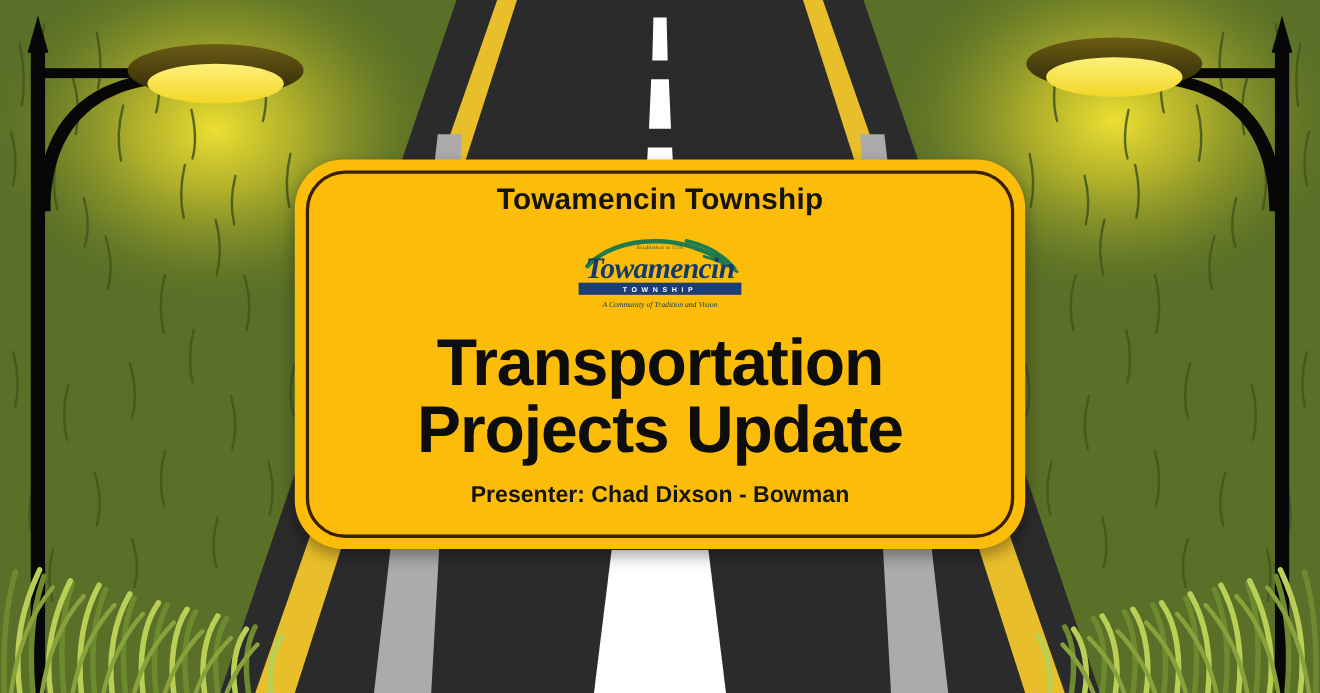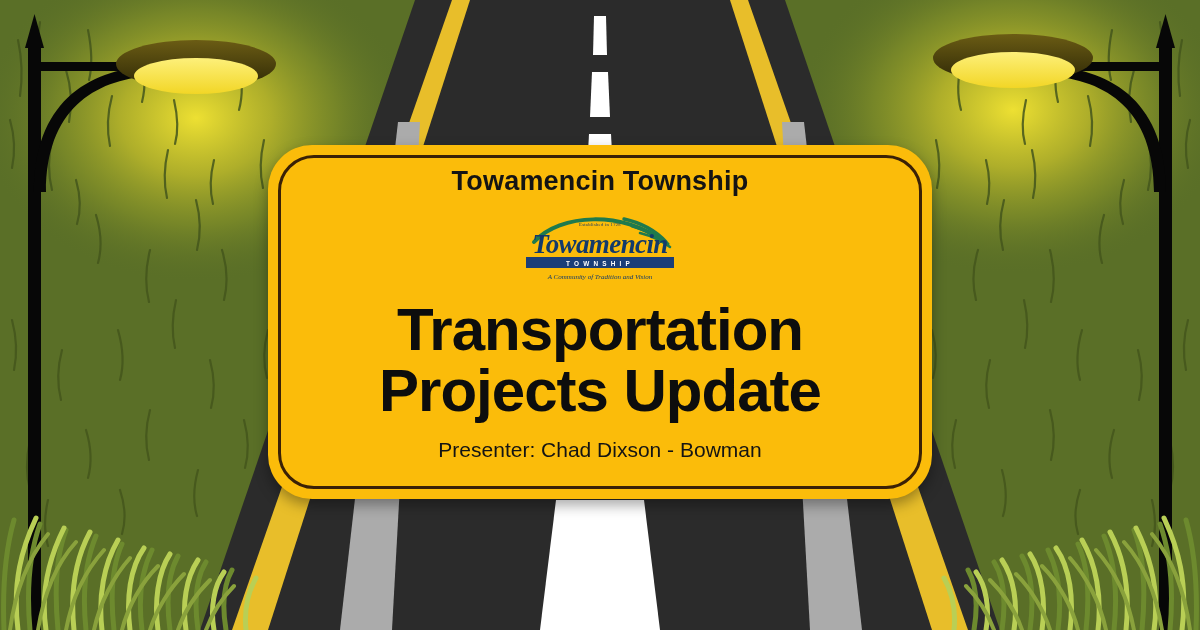--- a/index.html
+++ b/index.html
@@ -32,21 +32,21 @@
   #logo{position:relative;width:176px;height:76px;margin-top:14px;text-decoration:underline;}
   #logo svg{display:block;width:176px;height:76px;}
 
   
   #main-title{
     margin-top:12px;text-align:center;color:#0d0d0d;
     font-size:60px;font-weight:700;line-height:1.03;letter-spacing:-1px;
   }
   #main-title .tl{display:block;}
   #presenter{
-    margin-top:16px;font-size:21px;font-weight:400;color:#141414;
+    margin-top:16px;font-size:21px;font-weight:700;color:#141414;
   }
 </style>
 </head>
 <body>
 
 <div id="stage">
 
   <svg class="layer" viewBox="0 0 1200 630" preserveAspectRatio="none">
     <defs>
       <radialGradient id="glowL" cx="50%" cy="50%" r="50%">

